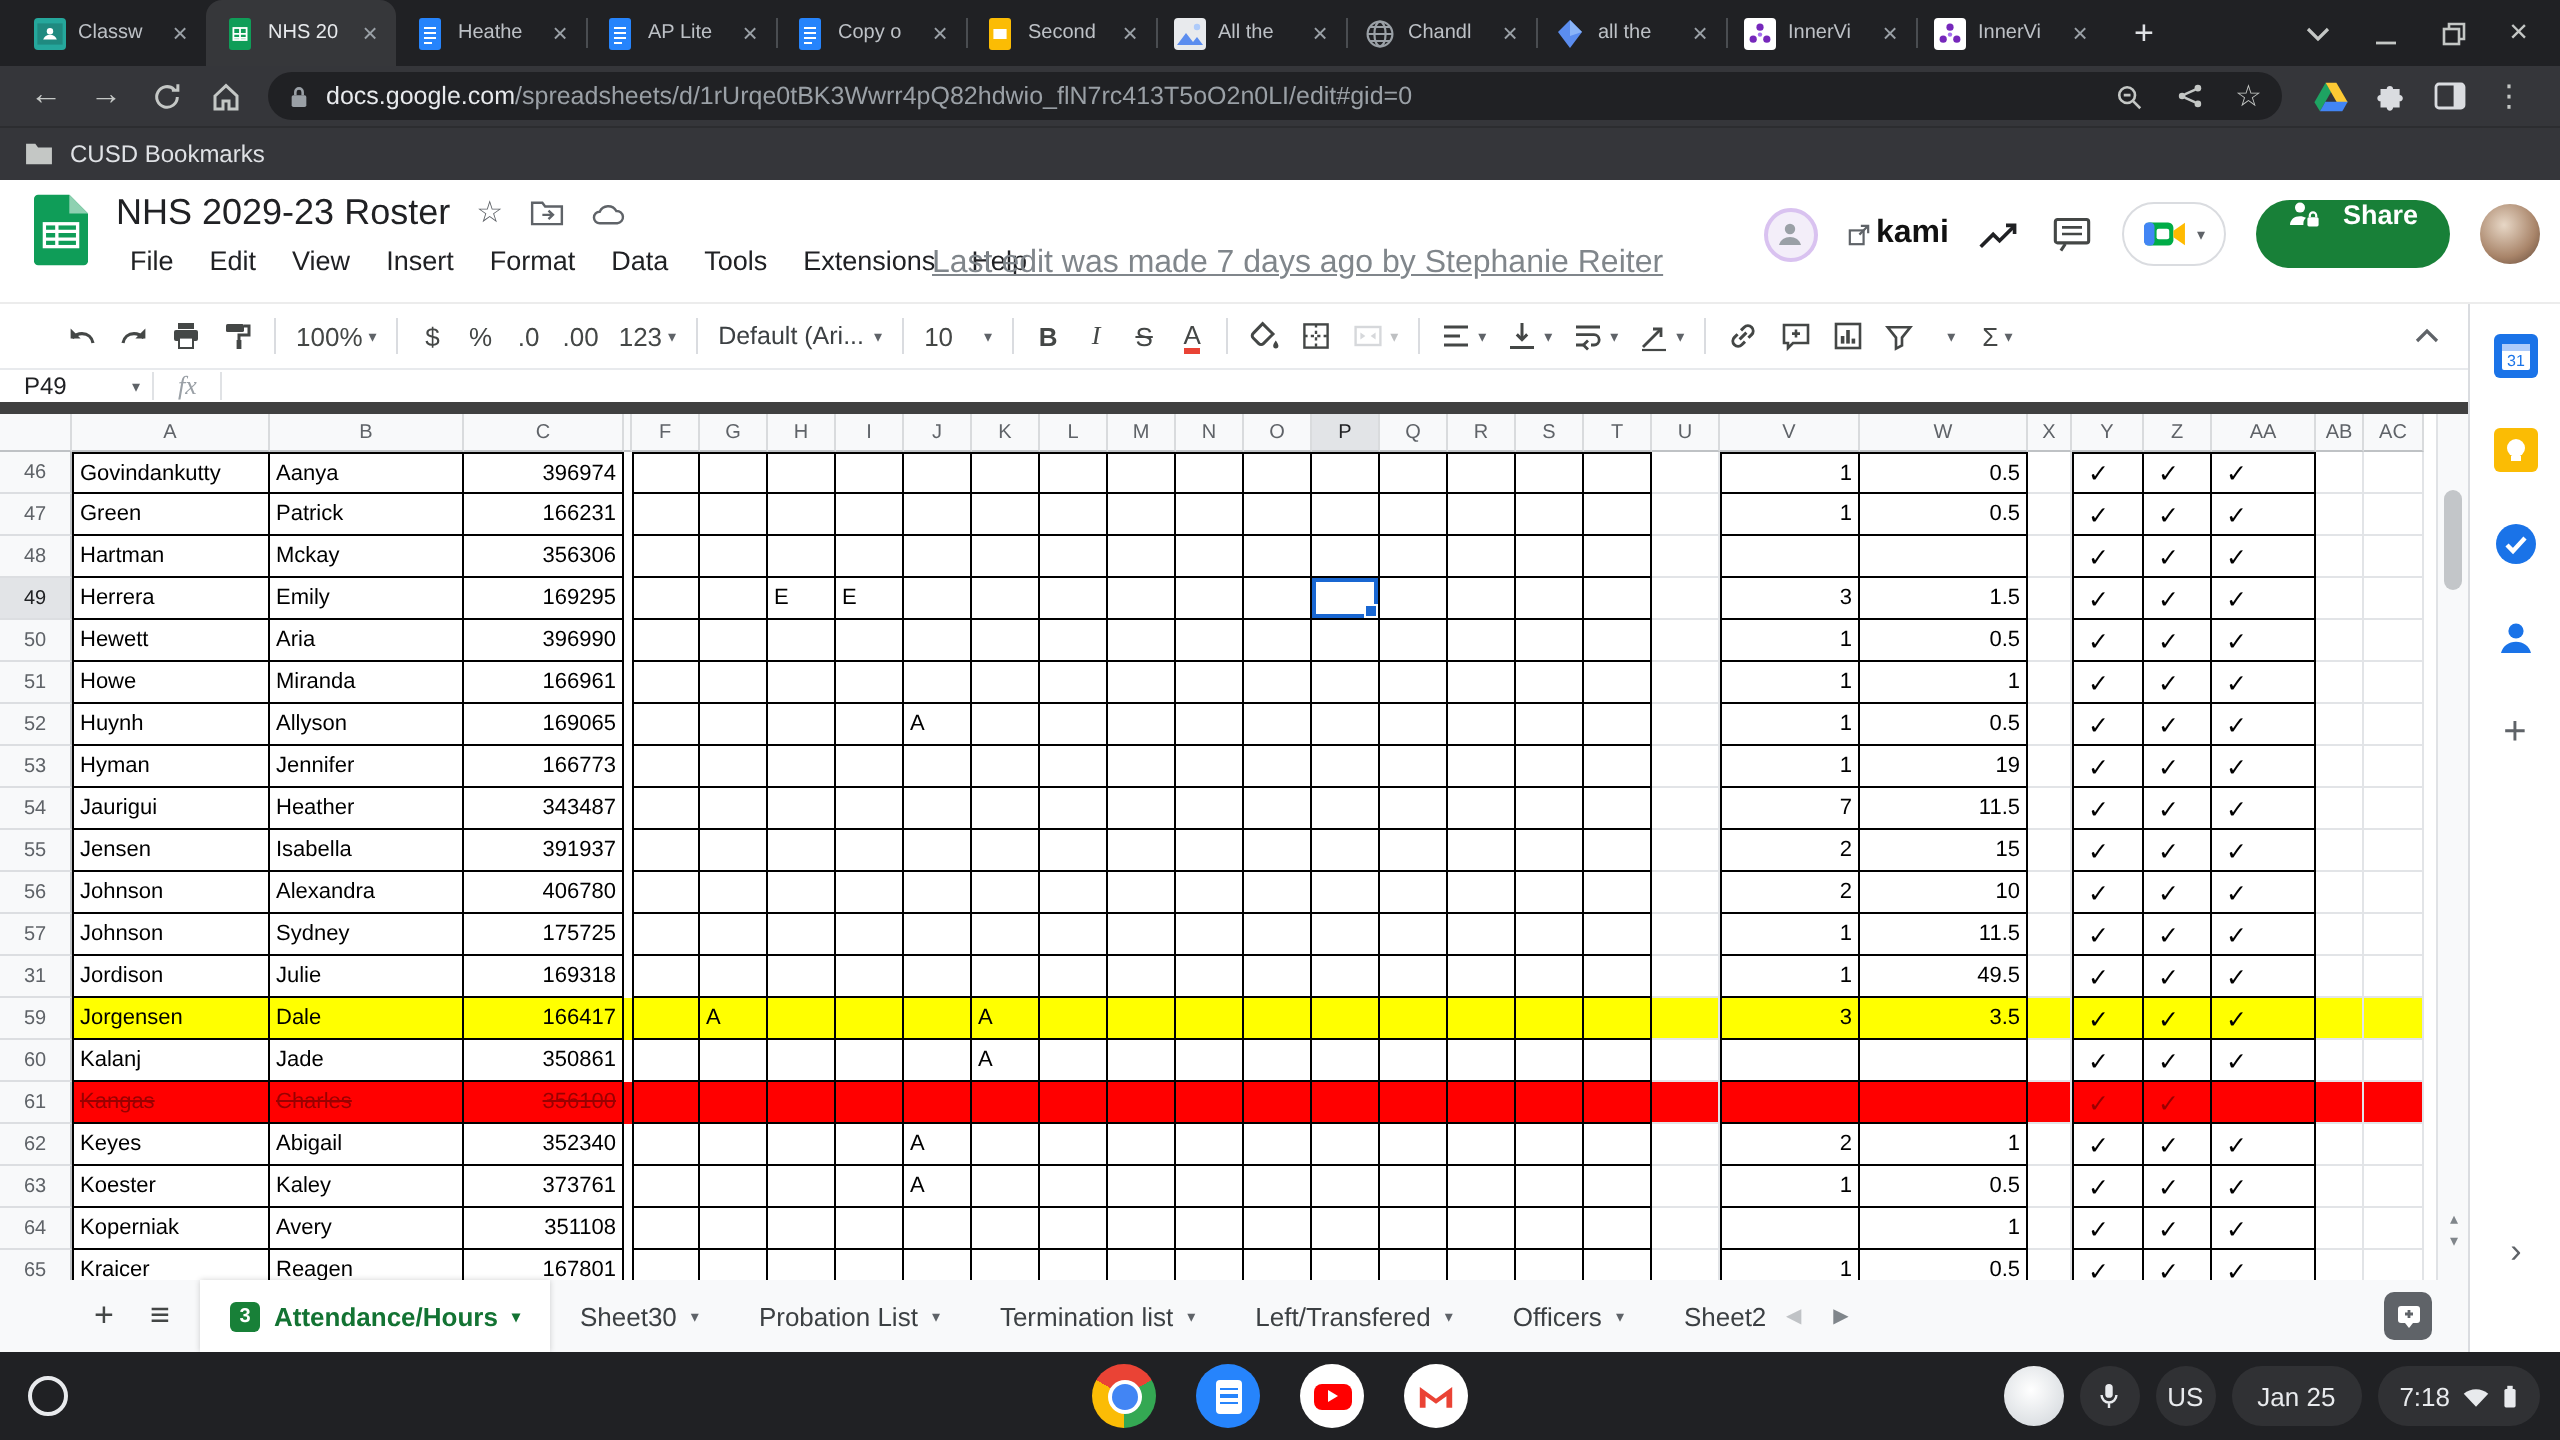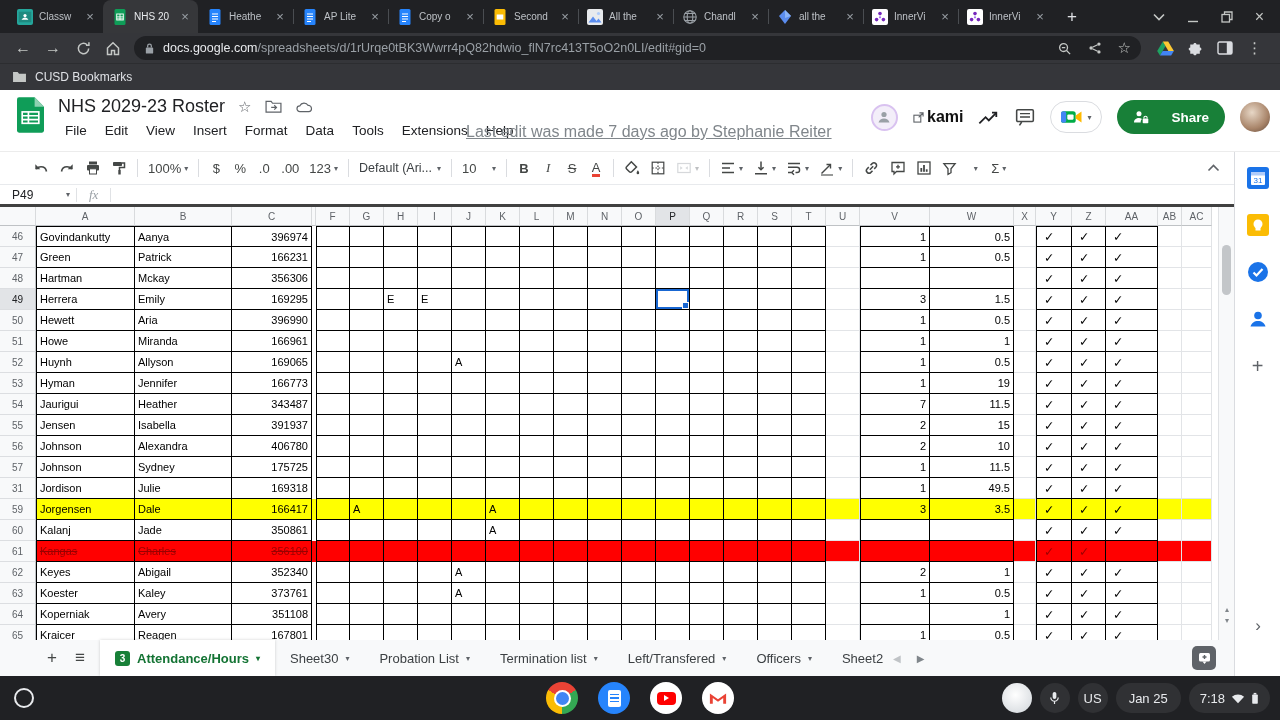--- a/index.html
+++ b/index.html
@@ -40,40 +40,40 @@
 #titlerow{position:absolute;left:58px;top:6px;display:flex;align-items:center;gap:13px}
 #doctitle{font-size:18px;color:#202124}
 .tico{color:#5f6368;font-size:15px;line-height:1}
 #menurow{position:absolute;left:58px;top:31px;display:flex;align-items:center;gap:4px}
 .menu-item{font-size:13.5px;color:#202124;padding:2px 7px;border-radius:4px}
 #lastedit{font-size:16px;color:#80868b;text-decoration:underline;margin-left:18px;white-space:nowrap}
 #hdr-right{position:absolute;right:10px;top:10px;display:flex;align-items:center;gap:15px}
 #anonav{width:27px;height:27px;border-radius:50%;background:#f3eef9;border:2px solid #d9c2f0;display:flex;align-items:center;justify-content:center}
 #kami{display:flex;align-items:center;gap:3px;font-weight:bold;font-size:16px;color:#111}
 #meetbtn{height:32px;background:#fff;border:1px solid #dadce0;border-radius:16px;display:flex;align-items:center;gap:5px;padding:0 10px}
-#sharebtn{height:34px;background:#188038;border-radius:17px;display:flex;align-items:center;gap:22px;padding:0 16px;color:#fff;font-size:13.5px;font-weight:bold}
+#sharebtn{height:34px;background:#188038;border-radius:17px;display:flex;align-items:flex-start;gap:11px;padding:0 16px;color:#fff;font-size:13.5px;font-weight:bold}
 #ownerav{width:30px;height:30px;border-radius:50%;background:radial-gradient(circle at 40% 35%,#e7d7c6,#a9856a 60%,#5f4636)}
 
 
 #toolbar{position:absolute;top:152px;left:0;width:1234px;height:33px;background:#fff;display:flex;align-items:center;padding-left:28px;border-bottom:1px solid #e8eaed}
 .titem{height:24px;display:flex;align-items:center;justify-content:center;gap:3px;padding:0 5px;border-radius:4px;color:#444746;font-size:13px;min-width:24px}
 .titem.disabled{opacity:.4}
 .tsep{width:1px;height:18px;background:#dadce0;margin:0 5px}
 .caret{font-size:8px;color:#5f6368}
 .tb-b{font-weight:bold}
 .tb-i{font-style:italic;font-family:"Liberation Serif",serif}
 .tb-s{text-decoration:line-through}
 .tb-a{border-bottom:3px solid #e94335;line-height:12px;padding-top:2px}
 .tfont{width:92px;justify-content:space-between;color:#3c4043}
 .tfont .lbl{overflow:hidden;white-space:nowrap;font-size:12.5px}
 .tsize{width:44px;justify-content:space-between}
 #tb-collapse{margin-left:auto;margin-right:14px}
 
 
-#fbar{position:absolute;top:185px;left:0;width:1234px;height:22px;background:#fff;border-bottom:3px solid #404040;display:flex;align-items:center}
+#fbar{position:absolute;top:185px;left:0;width:1234px;height:22px;background:#fff;border-bottom:6px solid #404040;display:flex;align-items:center}
 #namebox{width:76px;padding-left:12px;font-size:12px;color:#202124;display:flex;align-items:center;justify-content:space-between}
 #namebox .caret{margin-right:6px}
 #fbar .fdiv{width:1px;height:14px;background:#e0e2e5}
 #fxlabel{font-style:italic;color:#9aa0a6;font-size:13px;margin:0 12px;font-family:"Liberation Serif",serif}
 
 
 #gridwrap{position:absolute;top:207px;left:0;width:1218px;height:433px;overflow:hidden;background:#fff}
 #grid{border-collapse:separate;border-spacing:0;table-layout:fixed}
 #grid thead th{height:19px;background:#f8f9fa;color:#5f6368;font-size:10px;font-weight:normal;text-align:center;border-right:1px solid #d9dbdd;border-bottom:1px solid #bfc2c5;overflow:hidden}
 #grid thead th.hl{background:#e2e4e7;color:#202124}

